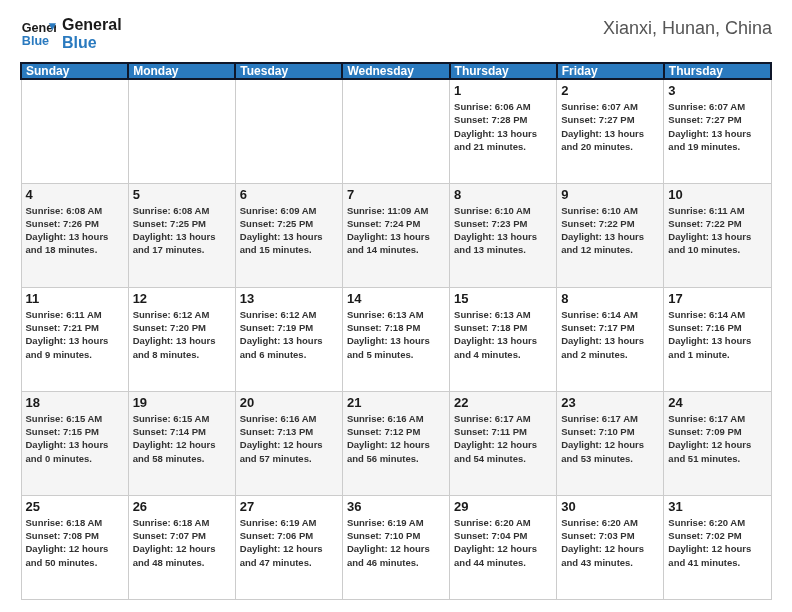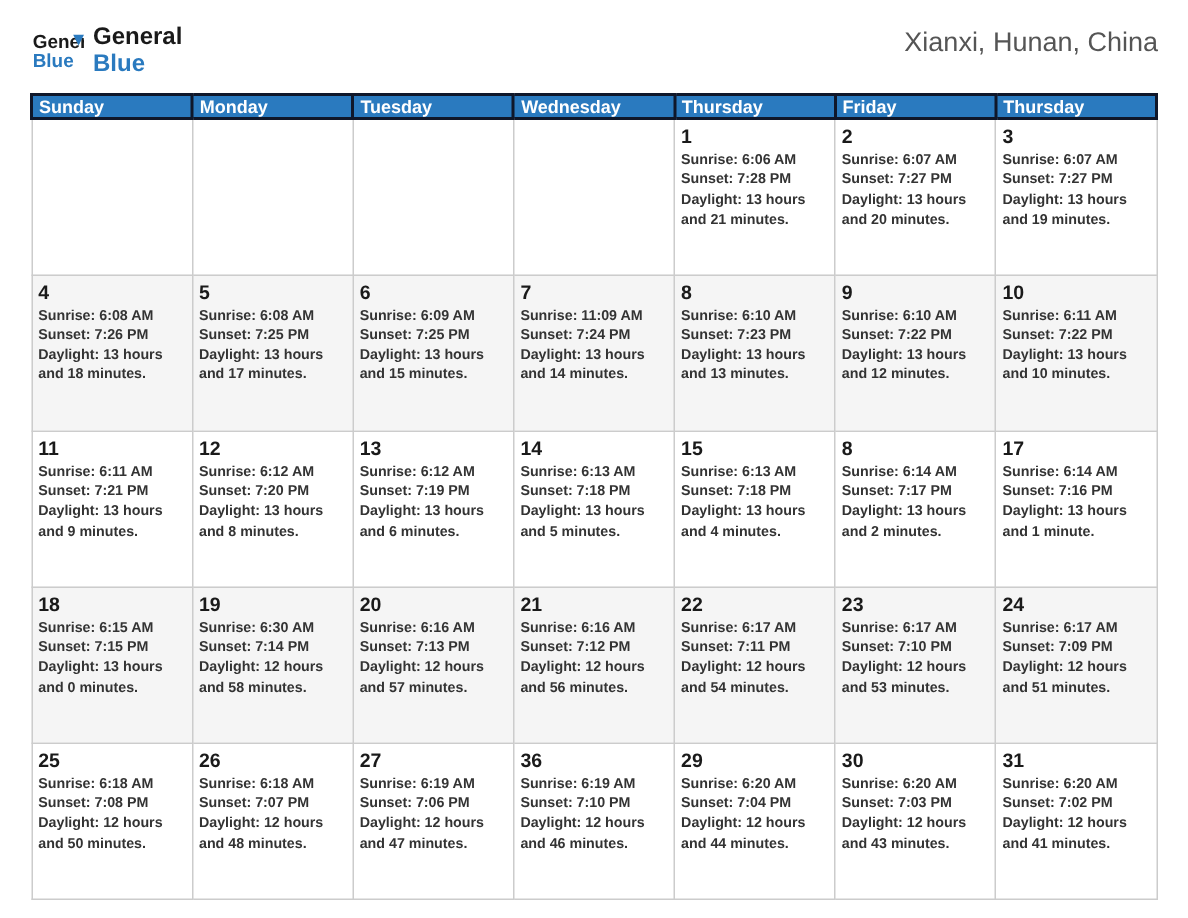--- a/index.html
+++ b/index.html
@@ -257,21 +257,21 @@
         <tr>
           <td class="alt-row">
             <span class="day-number">18</span>
             <div class="day-info">Sunrise: 6:15 AM
 Sunset: 7:15 PM
 Daylight: 13 hours
 and 0 minutes.</div>
           </td>
           <td class="alt-row">
             <span class="day-number">19</span>
-            <div class="day-info">Sunrise: 6:30 AM
+            <div class="day-info">Sunrise: 6:15 AM
 Sunset: 7:14 PM
 Daylight: 12 hours
 and 58 minutes.</div>
           </td>
           <td class="alt-row">
             <span class="day-number">20</span>
             <div class="day-info">Sunrise: 6:16 AM
 Sunset: 7:13 PM
 Daylight: 12 hours
 and 57 minutes.</div>

